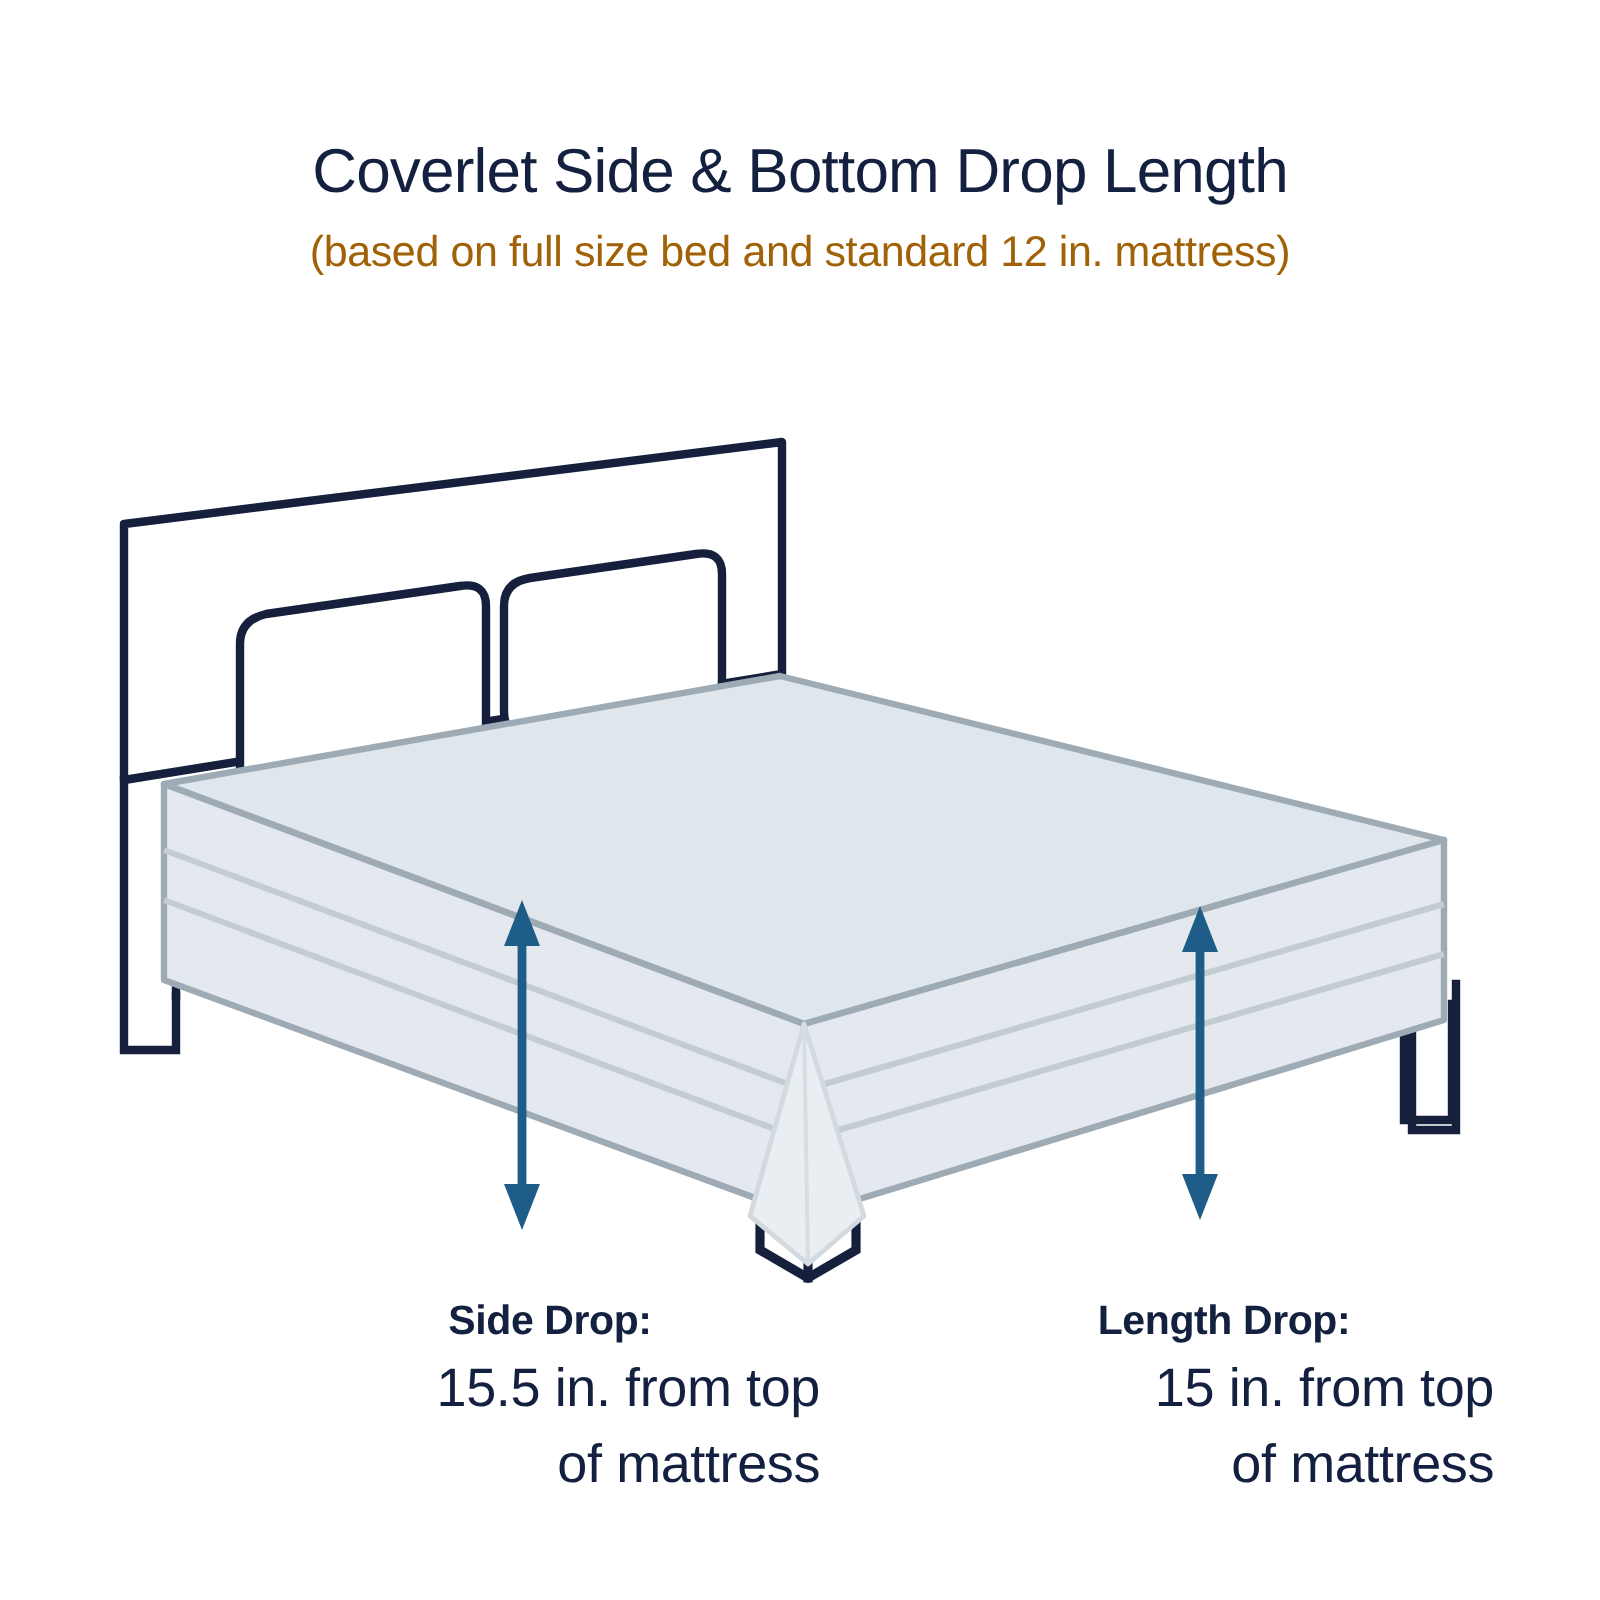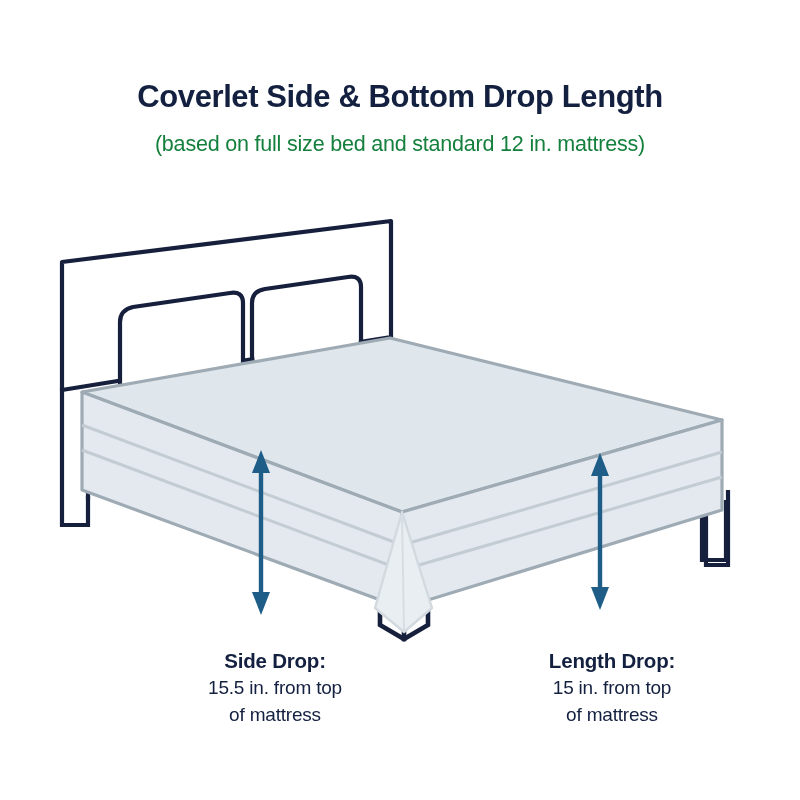--- a/index.html
+++ b/index.html
@@ -23,52 +23,53 @@
   }
   .header {
     position: absolute;
     left: 0;
     top: 62px;
     width: 800px;
     text-align: center;
   }
   .title {
     font-size: 31px;
-    font-weight: 700;
+    font-weight: 400;
     letter-spacing: -0.4px;
     color: #13203f;
     line-height: 1.2;
-    margin: 16px;
+    margin: 5px;
   }
   .subtitle {
     font-size: 21.5px;
     font-weight: 400;
-    color: #15803d;
+    color: #a16207;
     line-height: 1.25;
     margin: 9px 0 0 0;
     letter-spacing: -0.2px;
   }
   .callout {
     position: absolute;
     text-align: center;
     line-height: 1.42;
     color: #13203f;
   }
   .callout .c-title {
     display: block;
     font-size: 20.5px;
     font-weight: 700;
     letter-spacing: -0.2px;
     margin-top: 13px;
   }
   .callout .c-line {
     display: block;
-    font-size: 19px;
+    font-size: 27px;
     font-weight: 400;
     letter-spacing: -0.2px;
+    text-align: right;
   }
   #callout-side  { left: 140px; top: 633px; width: 270px; }
   #callout-bottom{ left: 477px; top: 633px; width: 270px; }
 
   svg.scene {
     position: absolute;
     left: 0;
     top: 0;
     width: 800px;
     height: 800px;

